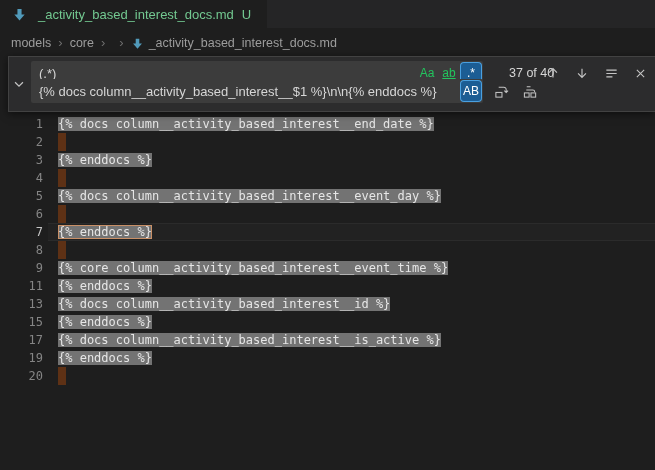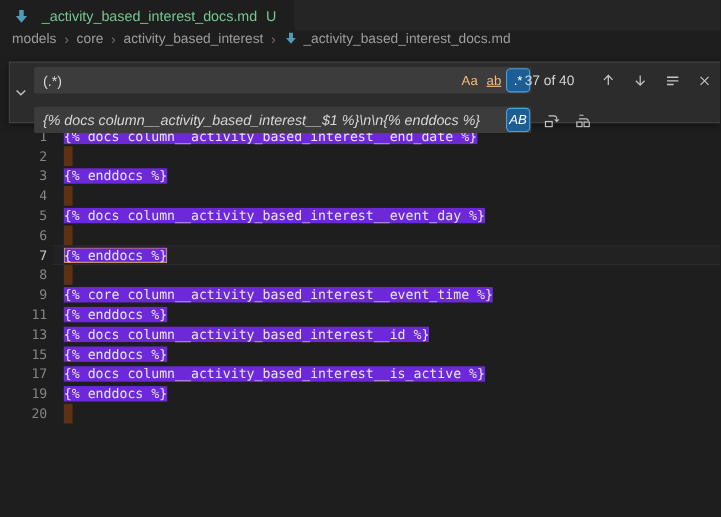--- a/index.html
+++ b/index.html
@@ -8,61 +8,61 @@
 
   
   .tabbar { height:28px; background:#252526; display:flex; align-items:stretch; }
   .tab { background:#1e1e1e; display:flex; align-items:center; padding:0 12px;
          width:268px; border-right:1px solid #252526; }
   .tab-label { color:#73c991; font-size:13px; margin-left:6px; white-space:nowrap; }
   .git-badge { color:#73c991; font-size:13px; margin-left:8px; }
   .dirty-dot { width:8px; height:8px; border-radius:50%; background:#ffffff; margin-left:11px; }
 
   
-  .breadcrumbs { height:22px; background:#1e1e1e; display:flex; align-items:flex-start;
+  .breadcrumbs { height:22px; background:#1e1e1e; display:flex; align-items:flex-end;
                  padding-left:11px; font-size:12.5px; color:#9d9d9d; }
   .crumb { white-space:nowrap; }
   .crumb-sep { color:#6f6f6f; margin:0 7px; font-size:13px; }
   .crumb-icon { display:flex; align-items:center; margin-right:5px; }
 
   
   .editor { position:relative; height:420px; background:#1e1e1e; overflow:hidden; }
 
   
   .current-line-highlight { position:absolute; left:48px; right:0; height:18px;
       background:rgba(255,255,255,0.02);
       border-top:1px solid #2b2b2b; border-bottom:1px solid #2b2b2b; }
 
   .code { position:absolute; top:65px; left:0; right:0; }
   .row { height:18px; display:flex; font-family:"DejaVu Sans Mono", monospace;
          font-size:12px; line-height:18px; position:relative; }
   .ln { width:43px; text-align:right; color:#858585; flex-shrink:0; font-size:12px; }
   .ln.active { color:#c6c6c6; }
   .content { margin-left:15px; white-space:pre; color:#d4d4d4; }
-  .match { background:#6d28d9; color:#e6e6e6; }
+  .match { background:#737373; color:#e6e6e6; }
   .match.current { box-shadow: inset 0 0 0 1px #c99067; }
   .sliver { display:inline-block; width:8px; height:18px; background:#5e3115; vertical-align:top; }
 
   
   .find-widget { position:absolute; top:6px; left:8px; right:0; height:56px;
       background:#2c2c2d; border:1px solid #424242; border-right:none;
       box-shadow:0 2px 8px rgba(0,0,0,0.55); }
   .toggle-col { position:absolute; left:0; top:0; bottom:0; width:20px;
       display:flex; align-items:center; justify-content:center; cursor:pointer; }
   .fw-row { position:absolute; left:22px; height:24px; display:flex; align-items:center; }
   .fw-row.find { top:4px; }
-  .fw-row.replace { top:40px;font-style:italic; }
+  .fw-row.replace { top:22px; }
   .fw-input { width:452px; height:24px; background:#3c3c3c; color:#d6d6d6; font-size:13px;
       display:flex; align-items:center; padding-left:8px; border-radius:2px; }
   .fw-input .value { flex:1; white-space:nowrap; overflow:hidden; }
   .opt { min-width:20px; height:20px; display:flex; align-items:center; justify-content:center;
-      color:#fdba74; font-size:12px; margin-right:2px; border-radius:3px; cursor:pointer; }
+      color:#22c55e; font-size:12px; margin-right:2px; border-radius:3px; cursor:pointer; }
   .opt.underl { text-decoration:underline; }
   .opt.active { background:#1c5d94; box-shadow:0 0 0 1px #4aa0e0; color:#ffffff; }
-  .match-count { position:absolute; left:468px; top:4px; height:24px; line-height:24px;
+  .match-count { position:absolute; left:500px; top:4px; height:24px; line-height:24px;
       color:#d6d6d6; font-size:12.5px; white-space:nowrap; }
   .fw-actions { position:absolute; right:6px; top:4px; height:24px; display:flex;
       align-items:center; gap:11px; }
   .icon-btn { width:18px; height:18px; display:flex; align-items:center; justify-content:center;
       color:#c5c5c5; cursor:pointer; }
   .replace-actions { display:flex; align-items:center; gap:11px; margin-left:9px; }
 </style>
 </head>
 <body>
 
@@ -77,21 +77,20 @@
     <span class="git-badge">U</span>
     <span class="dirty-dot"></span>
   </div>
 </div>
 
 <div class="breadcrumbs">
   <span class="crumb">models</span>
   <span class="crumb-sep">›</span>
   <span class="crumb">core</span>
   <span class="crumb-sep">›</span>
-  <span class="crumb">activity_based_interest</span>
   <span class="crumb-sep">›</span>
   <span class="crumb-icon">
     <svg width="13" height="13" viewBox="0 0 16 16">
         <path d="M8 14.5 L2.5 8 H5.8 V2.2 H10.2 V8 H13.5 Z" fill="#519aba"></path>
       </svg>
   </span>
   <span class="crumb">_activity_based_interest_docs.md</span>
 </div>
 
 <div class="editor">

